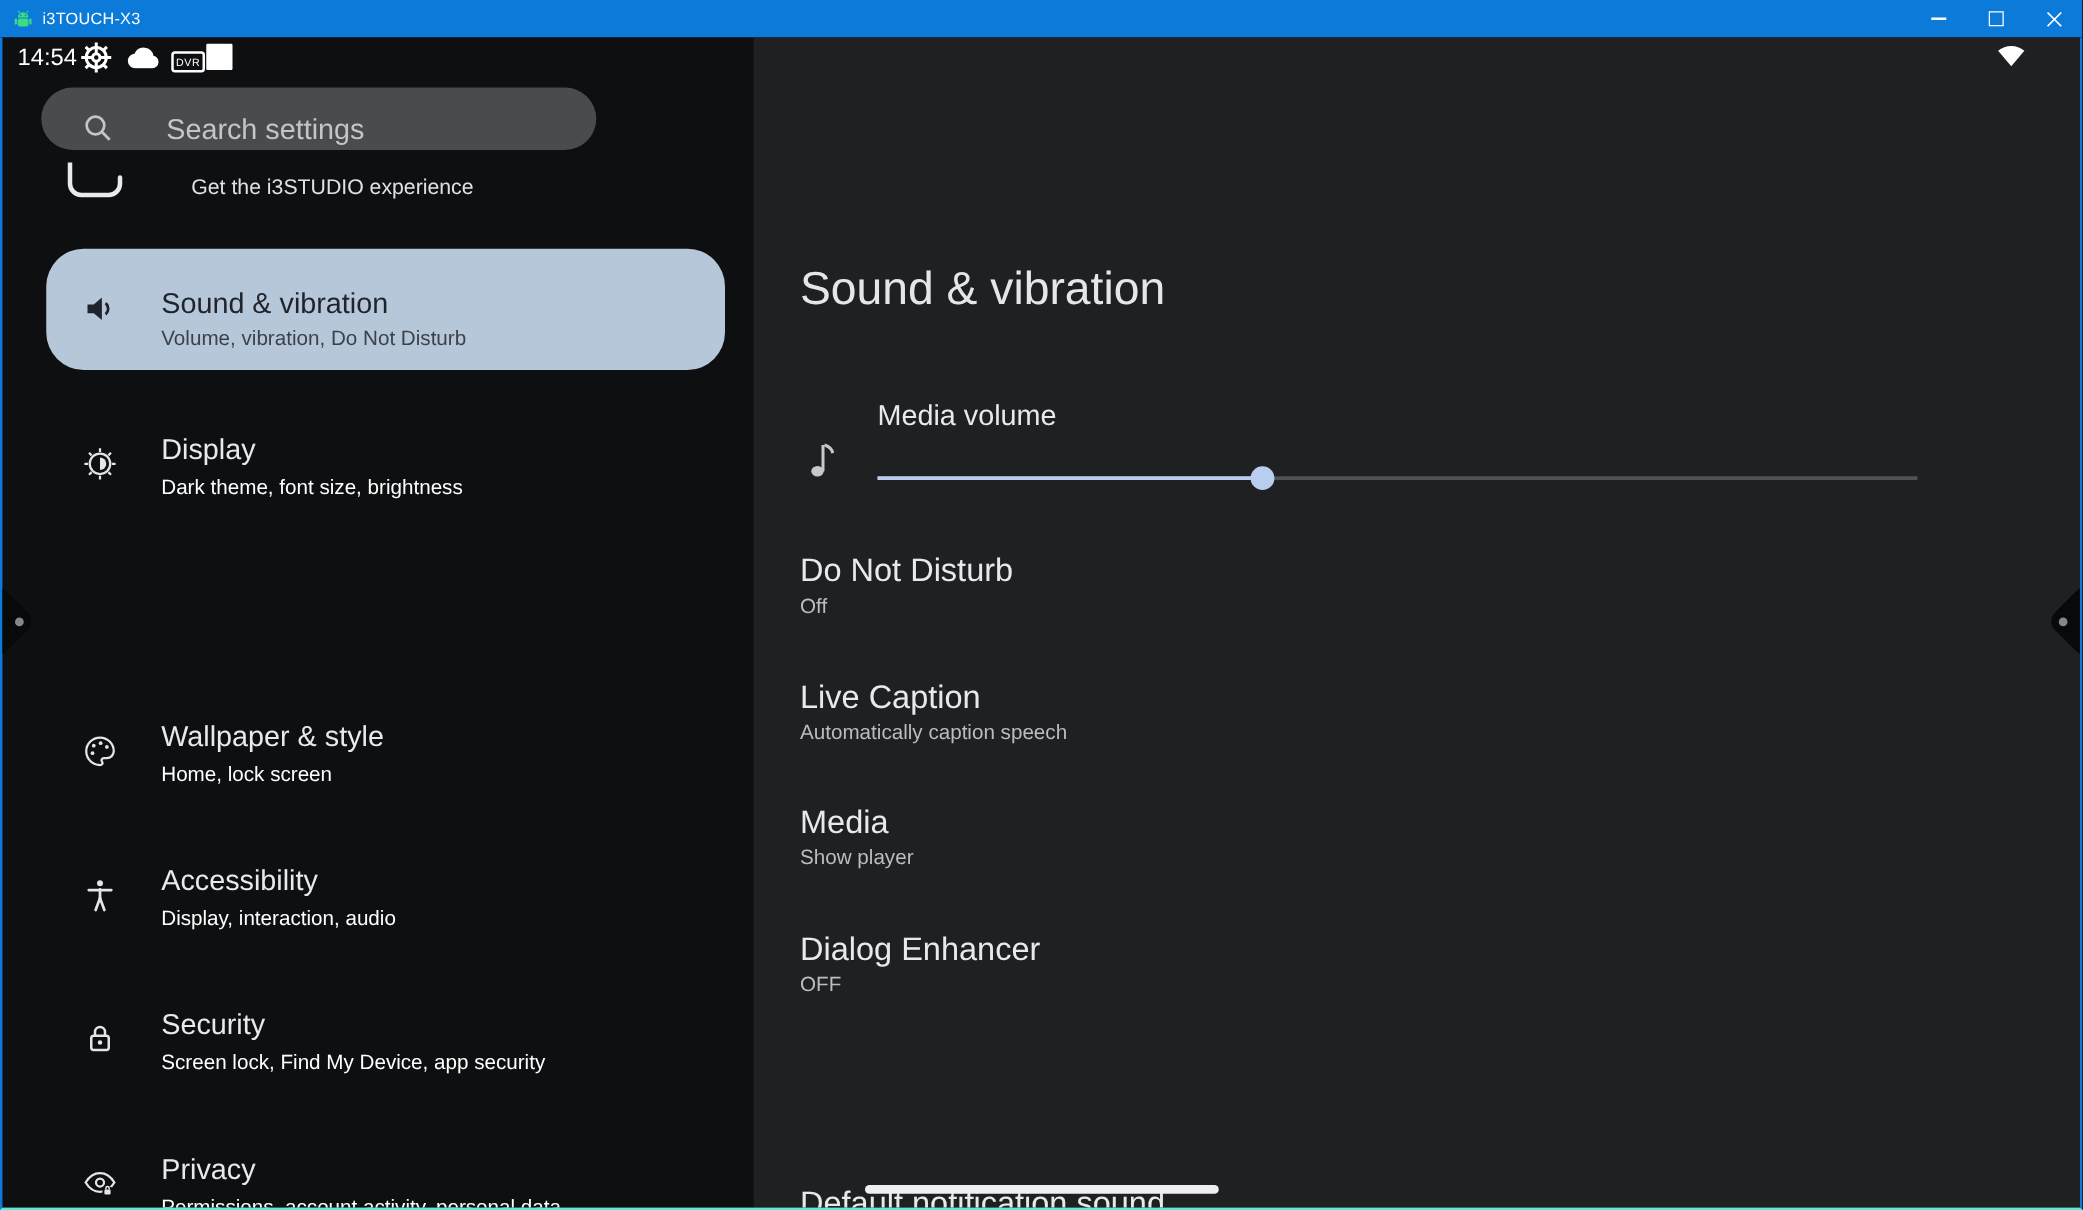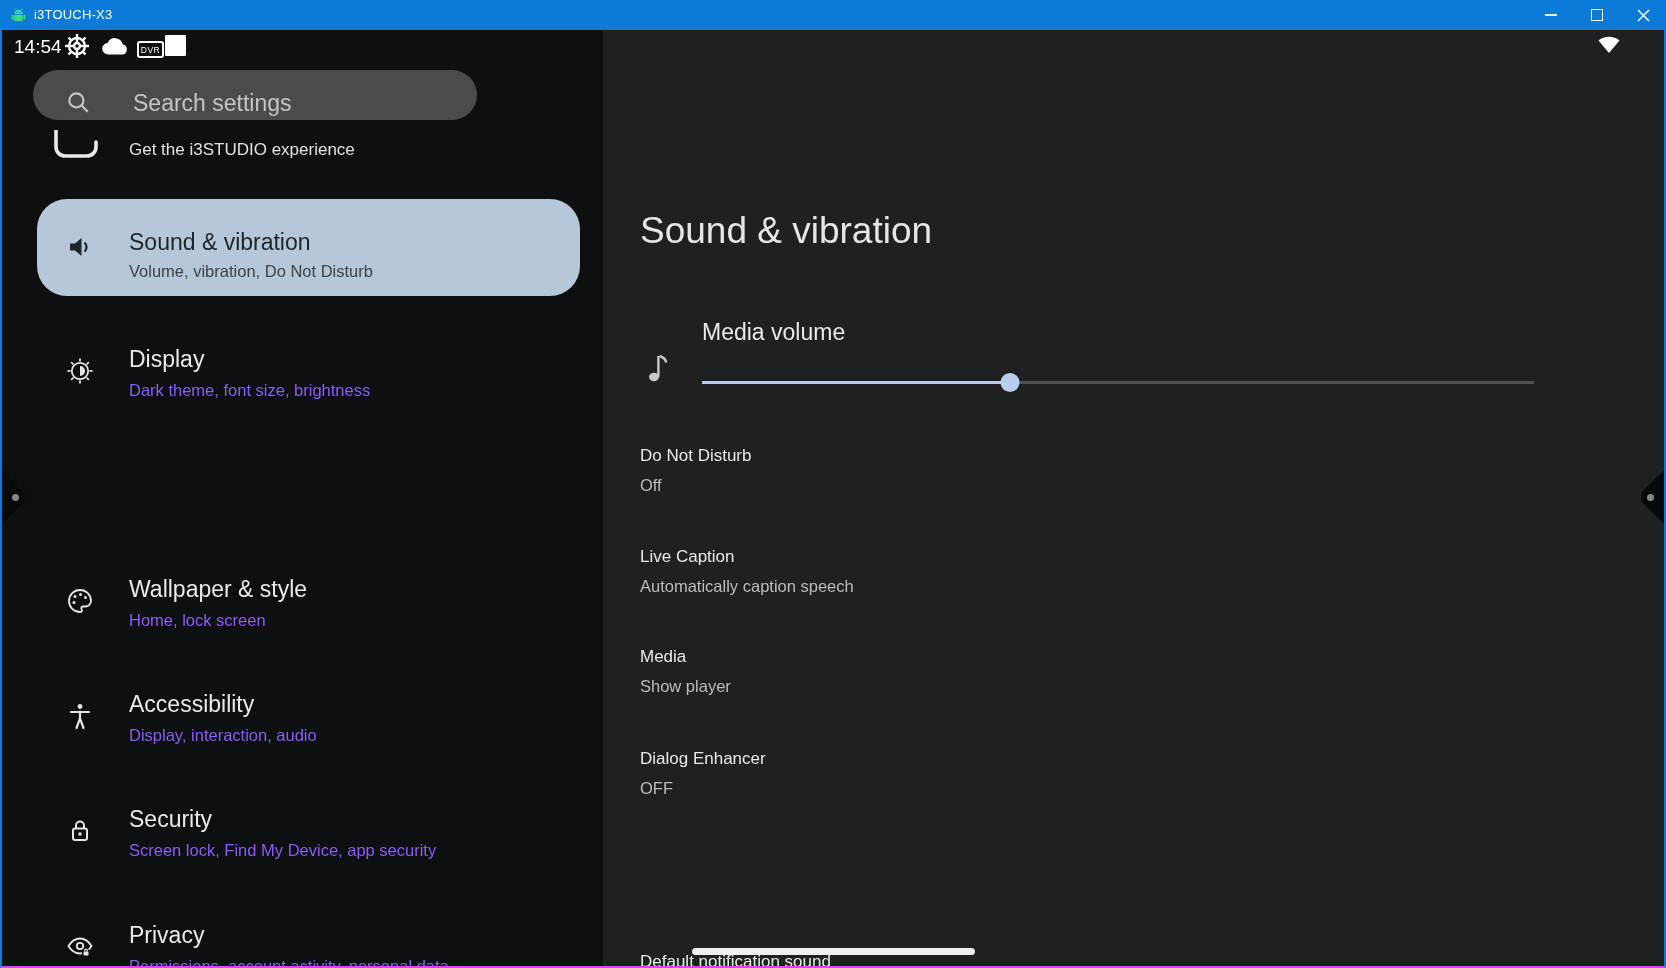--- a/index.html
+++ b/index.html
@@ -11,21 +11,21 @@
   .tb-icon{position:absolute;left:10px;top:7px;width:17px;height:17px;}
   .tb-title{position:absolute;left:34px;top:0;height:30px;line-height:30px;
             color:#fff;font-size:13px;letter-spacing:.2px;}
   .tb-btn{position:absolute;top:0;width:46px;height:30px;display:flex;
           align-items:center;justify-content:center;}
   .tb-min{left:1528px;} .tb-max{left:1574px;} .tb-close{left:1620px;}
   .g-min{width:12px;height:2px;background:#fff;}
   .g-max{width:10px;height:10px;border:1.6px solid #fff;}
   
   .app{position:absolute;left:0;top:30px;width:1666px;height:938px;
-       border-left:2px solid #0b7ad8;border-right:2px solid #0b7ad8;border-bottom:2px solid #d946ef;
+       border-left:2px solid #0b7ad8;border-right:2px solid #0b7ad8;border-bottom:2px solid #5eead4;
        box-sizing:border-box;overflow:hidden;background:#1e2022;}
   .sidebar{position:absolute;left:0;top:0;width:601px;height:100%;background:#0d0f11;}
   .main{position:absolute;left:601px;top:0;right:0;height:100%;background:#1e2022;}
   
   .sb-time{position:absolute;left:12px;top:4px;font-size:19px;line-height:26px;color:#fff;}
   .sb-ic{position:absolute;top:3px;color:#fff;}
   .ic-gear{left:61px;top:2px;width:28px;height:28px;}
   .ic-cloud{left:100px;top:7px;width:27px;height:18px;}
   .dvr-badge{position:absolute;left:135px;top:11px;width:23px;height:13px;border:2px solid #fff;
              border-radius:3px;color:#fff;font-size:8.5px;font-weight:normal;letter-spacing:.5px;
@@ -35,43 +35,43 @@
   
   .search-pill{position:absolute;left:31px;top:40px;width:444px;height:50px;border-radius:33px;
                background:#494c4e;z-index:3;}
   .search-pill svg{position:absolute;left:32px;top:19px;width:26px;height:26px;}
   .search-input{position:absolute;left:98px;top:0;width:320px;height:65px;background:transparent;
                 border:none;outline:none;color:#e6e8ea;font-size:23px;font-family:inherit;}
   .search-input::placeholder{color:#c3c6c9;opacity:1;}
   
   .banner{position:absolute;left:0;top:98px;width:560px;height:40px;z-index:1;}
   .banner svg{position:absolute;left:50px;top:2px;}
-  .banner-text{position:absolute;left:127px;top:12px;font-size:17px;color:#dfe1e3;}
+  .banner-text{position:absolute;left:151px;top:12px;font-size:17px;color:#dfe1e3;}
   
   .srow{position:absolute;left:0;width:580px;height:92px;}
   .srow .icon{position:absolute;left:64px;top:12px;width:28px;height:28px;}
   .srow .t{position:absolute;left:127px;top:0;font-size:23px;line-height:28px;color:#e7e9eb;white-space:nowrap;}
-  .srow .s{position:absolute;left:127px;top:35px;font-size:16.5px;line-height:20px;color:#8b5cf6;white-space:nowrap;text-align:right;}
+  .srow .s{position:absolute;left:127px;top:35px;font-size:16.5px;line-height:20px;color:#ffffff;white-space:nowrap;text-align:right;}
   .sel-card{position:absolute;left:35px;top:169px;width:543px;height:97px;border-radius:30px;
             background:#b7c7da;z-index:2;}
   .sel-card .icon{position:absolute;left:29px;top:34px;width:28px;height:28px;}
   .sel-card .t{position:absolute;left:92px;top:29px;font-size:23px;line-height:28px;color:#1d242c;white-space:nowrap;}
   .sel-card .s{position:absolute;left:92px;top:62px;font-size:16.5px;line-height:20px;color:#3b424b;white-space:nowrap;}
   
   .heading{position:absolute;left:638px;top:178px;font-size:37px;line-height:46px;color:#e4e6e8;}
   .mv-icon{position:absolute;left:645px;top:320px;width:22px;height:34px;}
   .mv-label{position:absolute;left:700px;top:288px;font-size:23px;line-height:28px;color:#e7e9eb;}
   .slider{position:absolute;left:700px;top:340px;width:832px;height:24px;}
   .slider-track{position:absolute;left:0;top:11px;width:100%;height:2.5px;background:#4f5356;}
   .slider-fill{position:absolute;left:0;top:10.5px;height:3.5px;background:#b9cdee;
                width:calc(var(--val)*1%);}
   .slider-thumb{position:absolute;top:2.5px;left:calc(var(--val)*1%);width:19px;height:19px;
                 border-radius:50%;background:#b9cdee;transform:translateX(-50%);}
   .mrow{position:absolute;left:37px;width:900px;height:92px;}
-  .mrow .t{position:absolute;left:0;top:0;font-size:17px;line-height:28px;color:#e7e9eb;white-space:nowrap;}
+  .mrow .t{position:absolute;left:0;top:0;font-size:26px;line-height:28px;color:#e7e9eb;white-space:nowrap;}
   .mrow .s{position:absolute;left:0;top:33px;font-size:16.5px;line-height:20px;color:#b9bdc0;white-space:nowrap;}
   .white-bar{position:absolute;left:690px;top:918px;width:283px;height:7px;border-radius:4px;
              background:#edeff0;z-index:3;}
   
   .edge-handle{position:absolute;width:44px;height:44px;background:#07090b;border-radius:10px;
                transform:rotate(45deg);top:445px;z-index:4;}
   .eh-left{left:-26px;} .eh-right{right:-26px;}
   .edge-dot{position:absolute;width:7px;height:7px;border-radius:50%;background:#84888b;top:464px;z-index:5;}
   .ed-left{left:10px;} .ed-right{right:10px;}
 </style>

